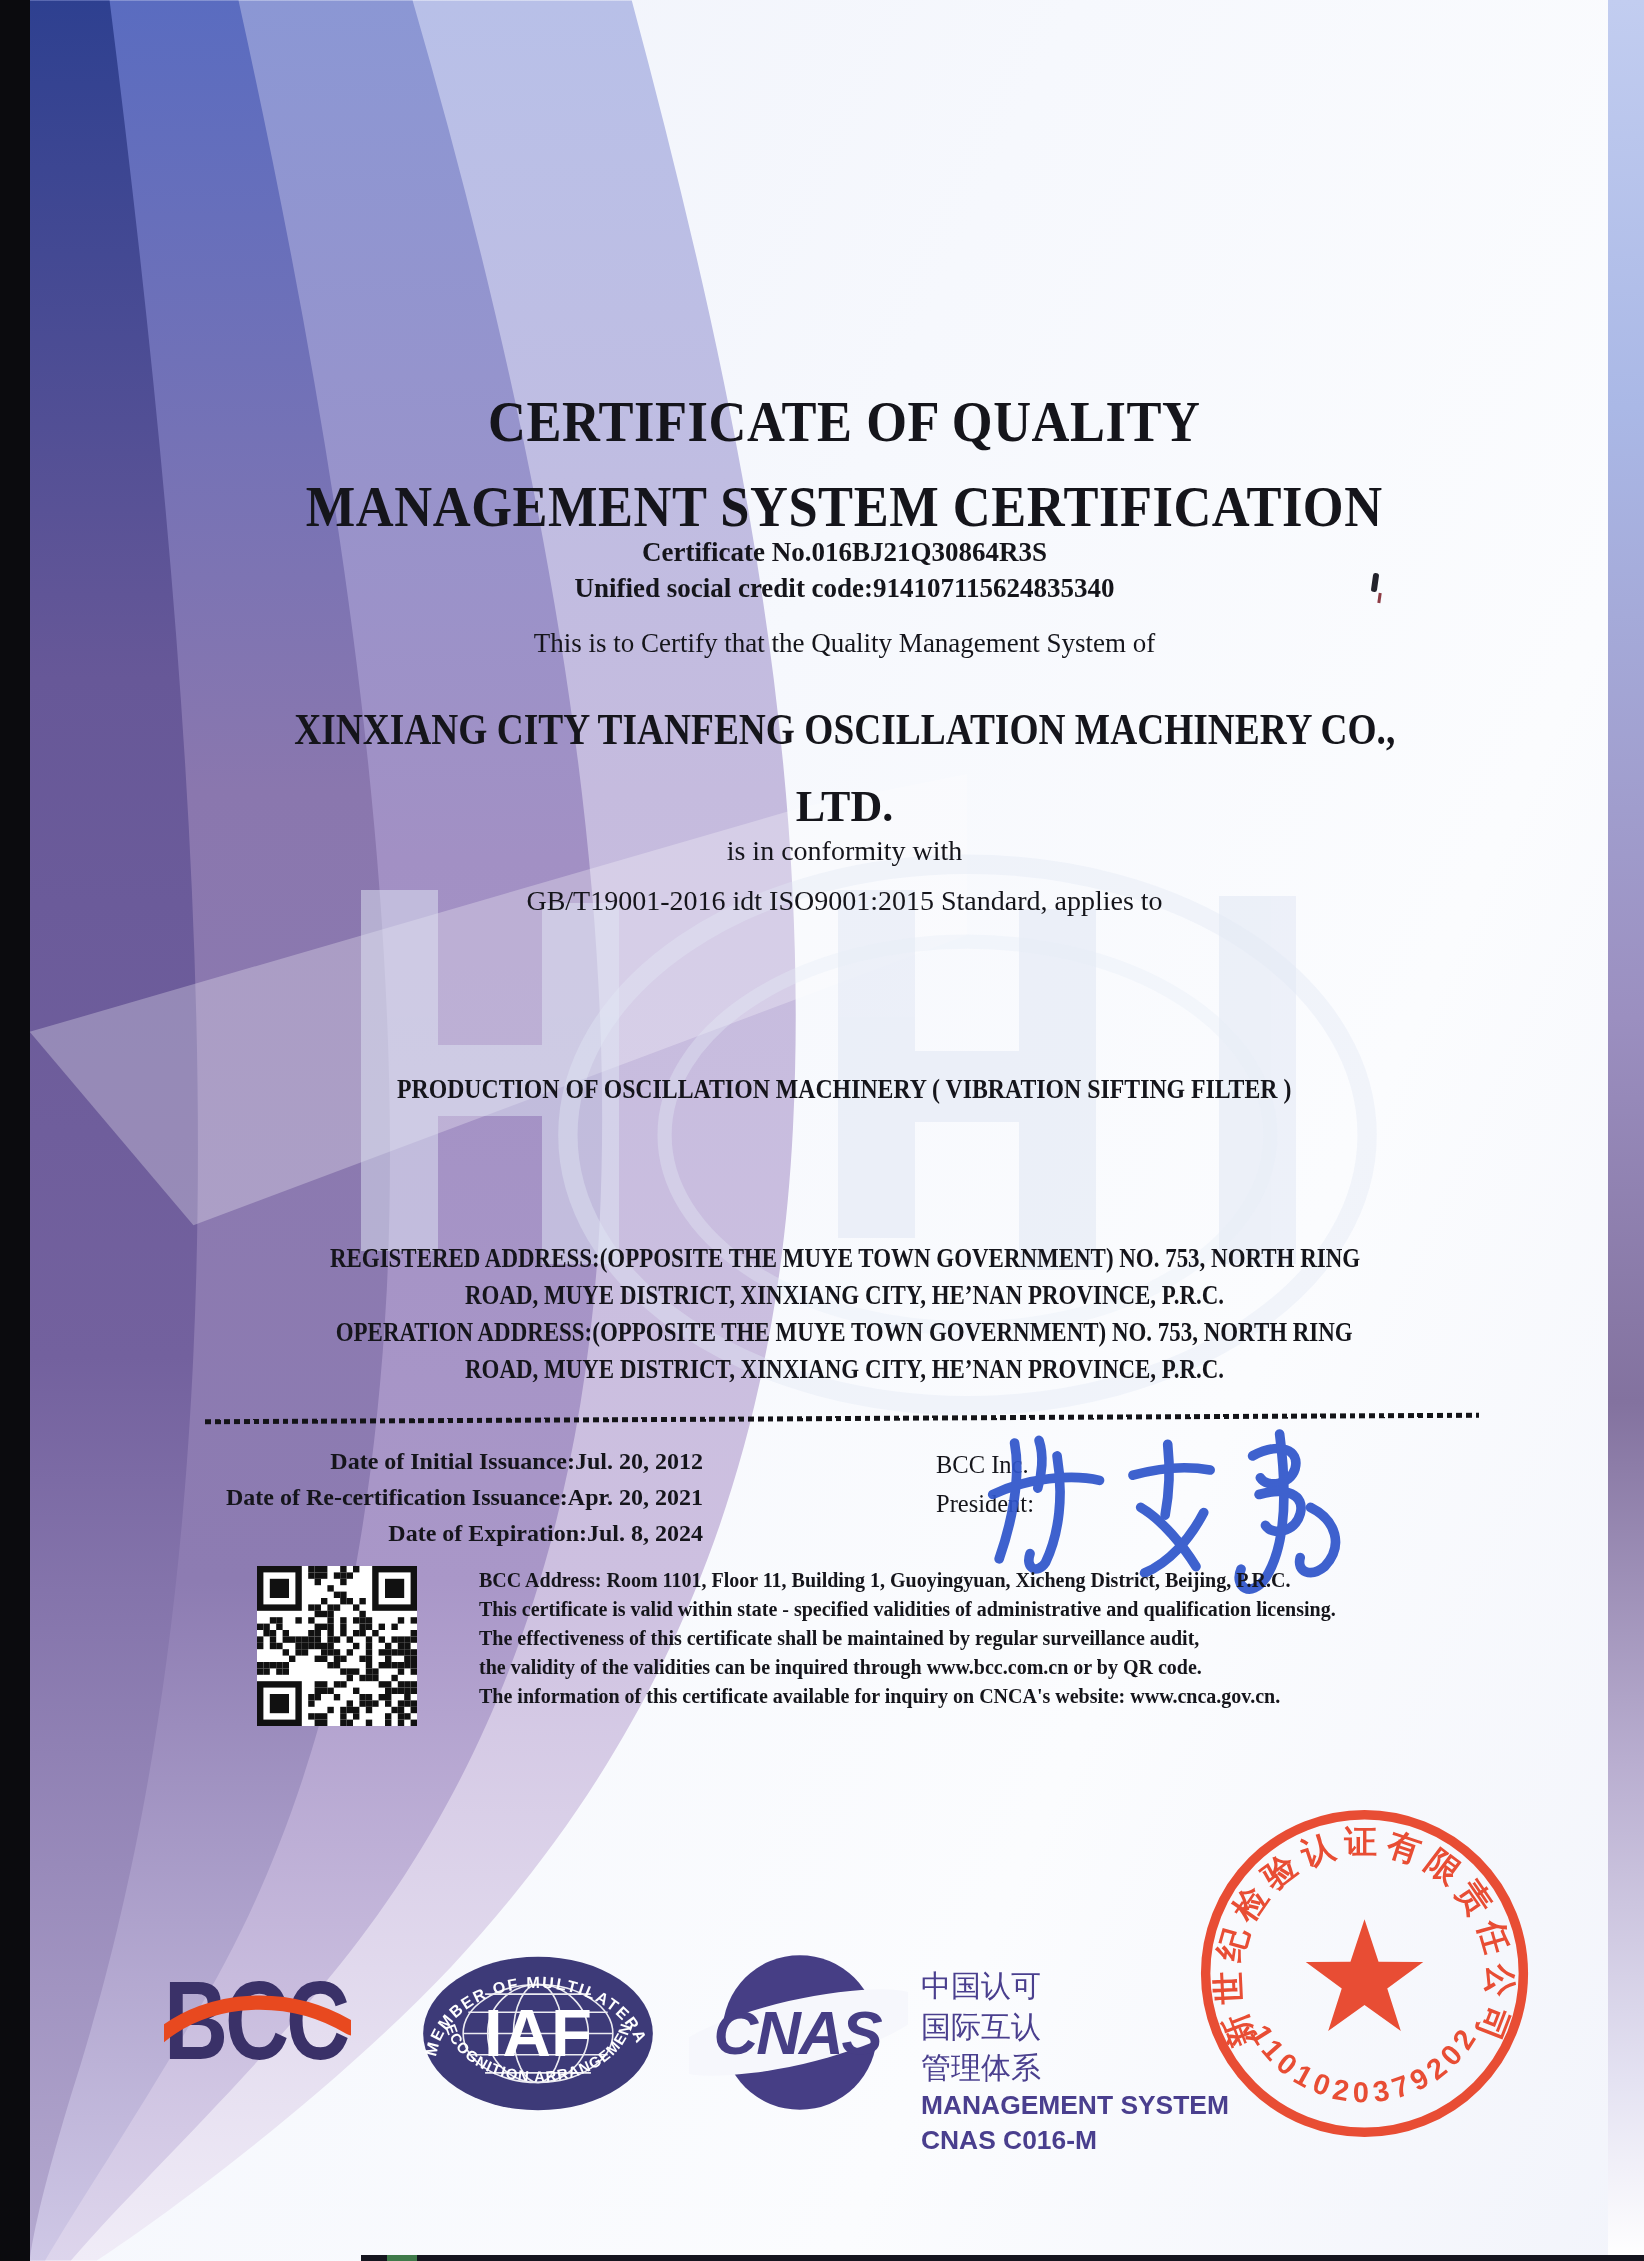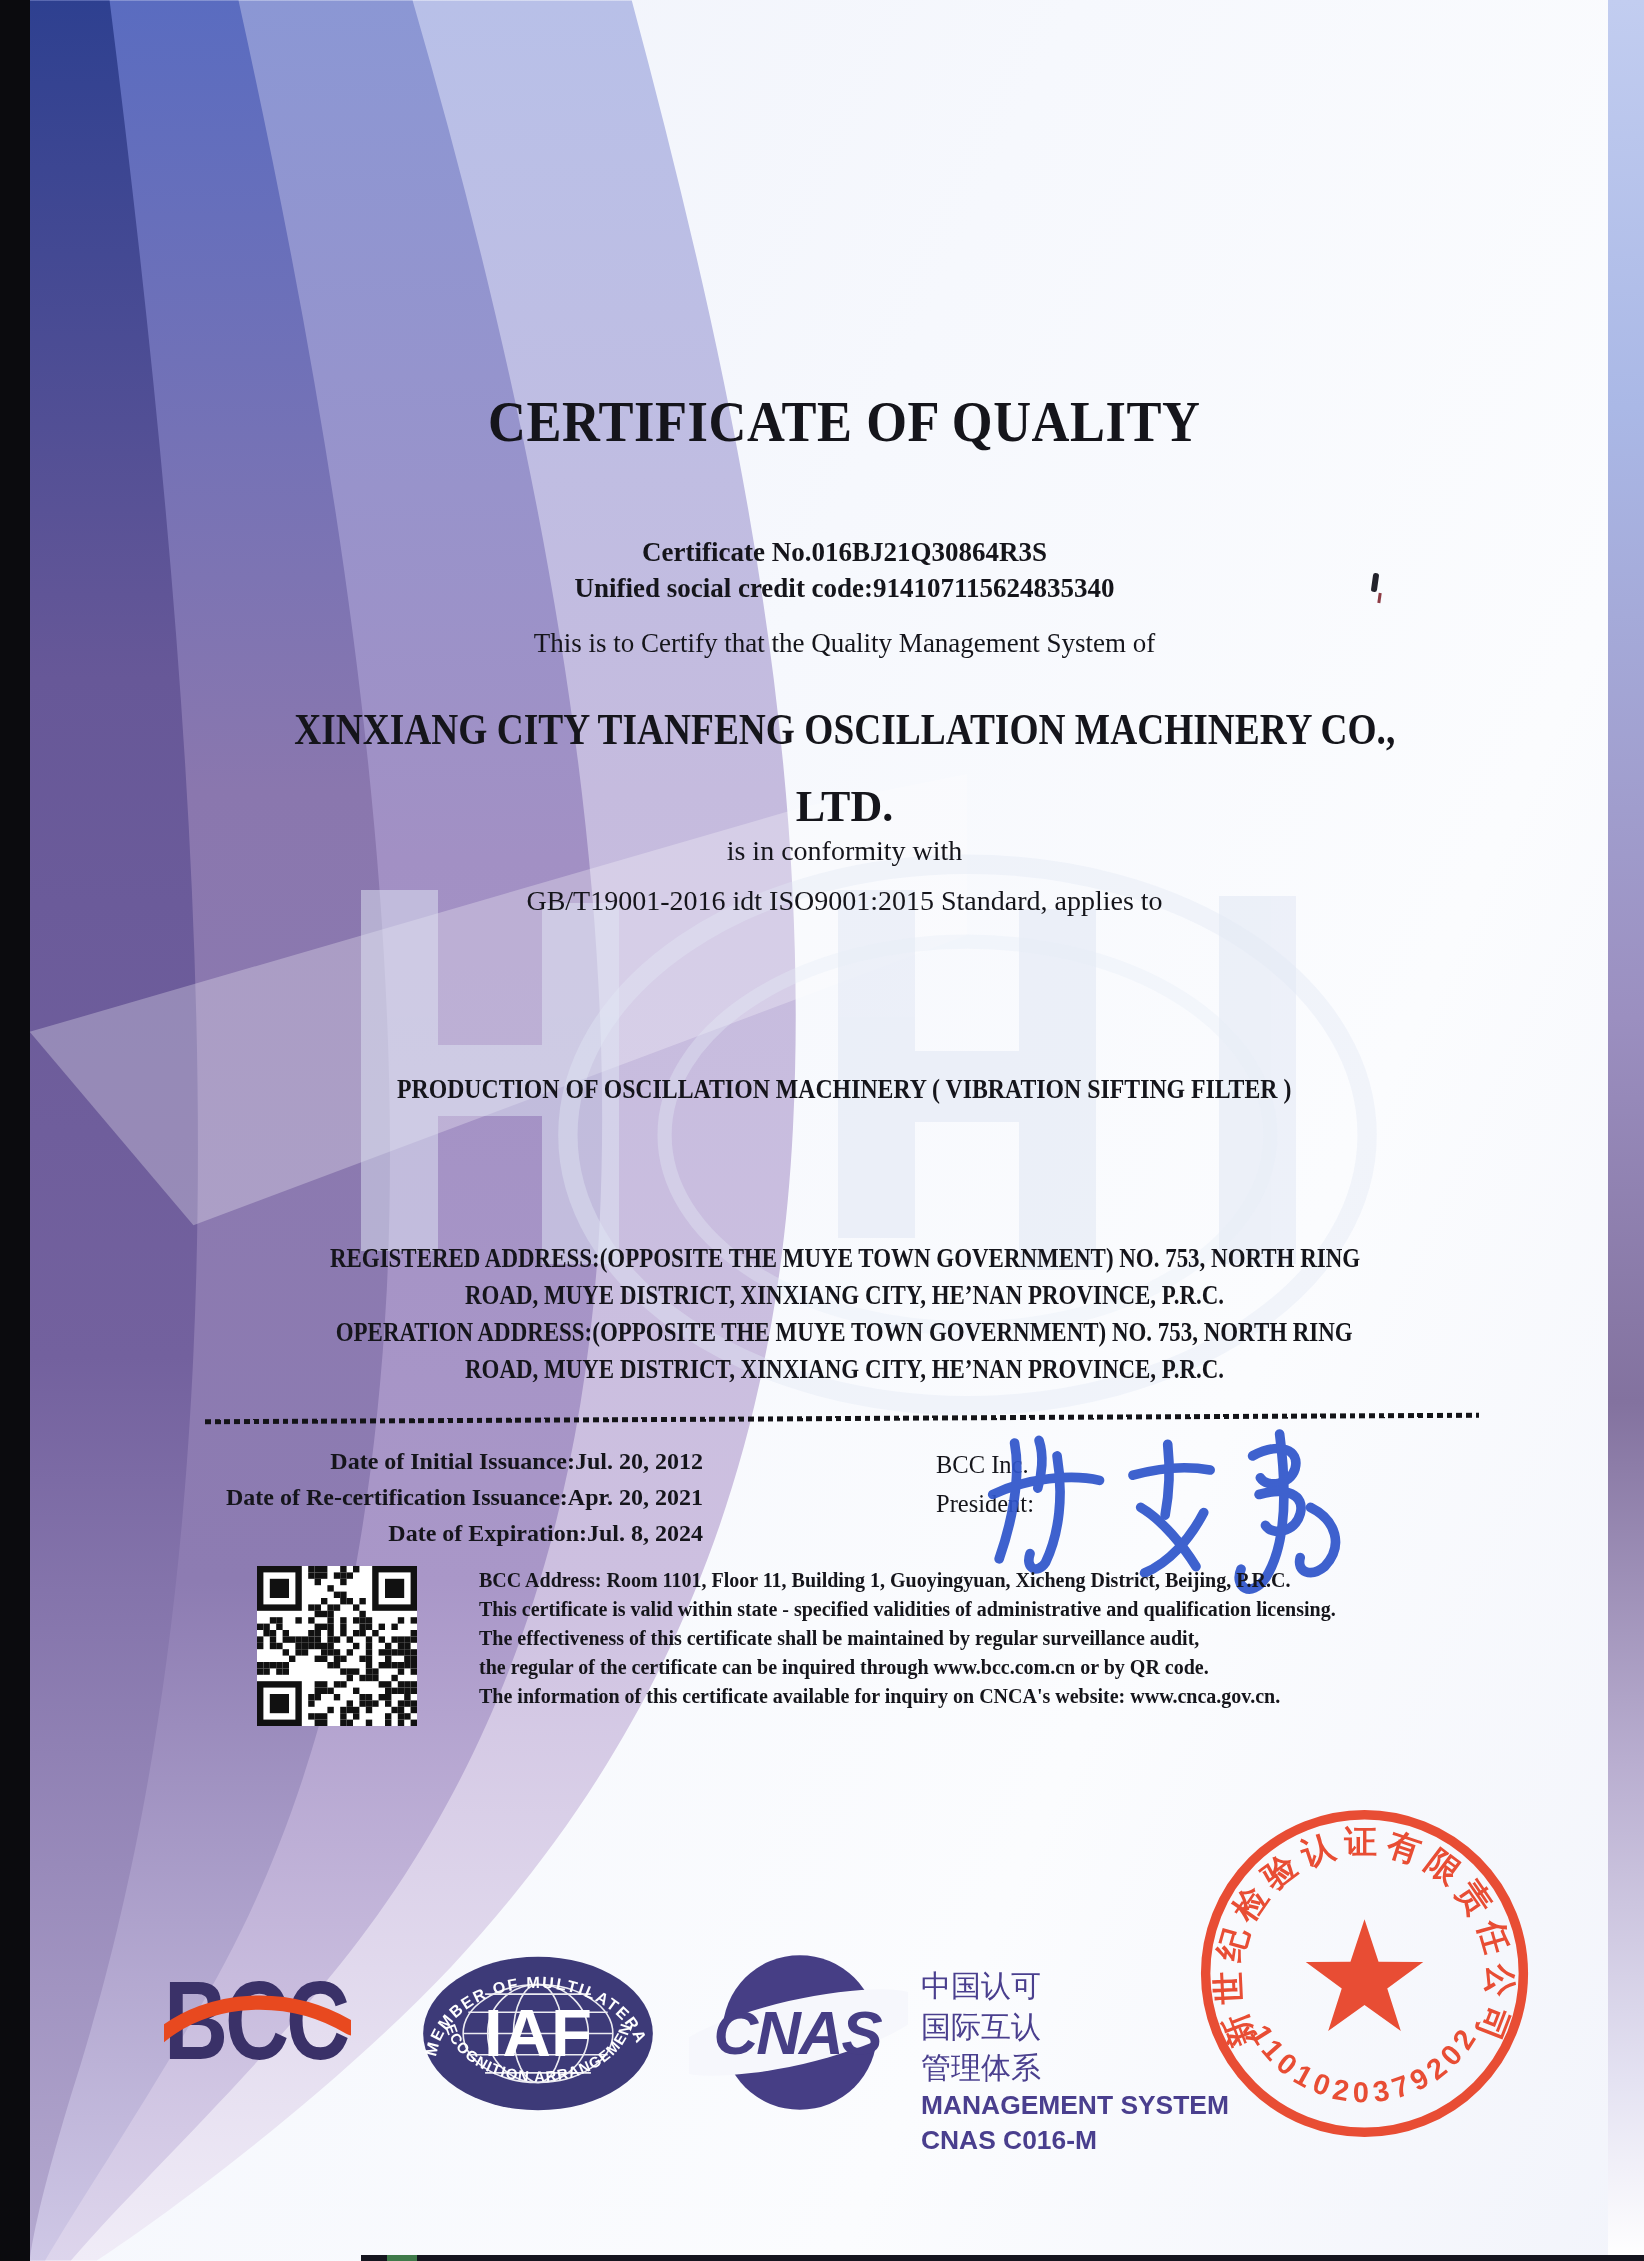--- a/index.html
+++ b/index.html
@@ -102,20 +102,21 @@
     <ellipse cx="700" cy="560" rx="470" ry="300" fill="none" stroke="#e6ecf7" stroke-width="22" opacity=".7"></ellipse>
   </svg>
 
   <div class="abs edge-left"></div>
   <div class="abs edge-right"></div>
   <div class="abs edge-bottom"></div>
   <div class="abs edge-bottom-chip"></div>
 
   <div class="abs ctr title">
     <div><span class="cond92">CERTIFICATE OF QUALITY</span></div>
+    <div><span class="cond92">MANAGEMENT SYSTEM CERTIFICATION</span></div>
   </div>
 
   <div class="abs ctr certno">Certificate No.016BJ21Q30864R3S</div>
   <div class="abs ctr unified">Unified social credit code:914107115624835340</div>
 
   <div class="abs ctr certify">This is to Certify that the Quality Management System of</div>
 
   <div class="abs ctr company">
     <div><span class="cond">XINXIANG CITY TIANFENG OSCILLATION MACHINERY CO.,</span></div>
     <div><span>LTD.</span></div>
@@ -383,21 +384,21 @@
         <rect x="0" y="180" width="70" height="70" fill="#111"></rect>
         <rect x="10" y="190" width="50" height="50" fill="#fff"></rect>
         <rect x="20" y="200" width="30" height="30" fill="#111"></rect>
       </svg>
   </div>
 
   <div class="abs fineprint">
     <div>BCC Address: Room 1101, Floor 11, Building 1, Guoyingyuan, Xicheng District, Beijing, P.R.C.</div>
     <div>This certificate is valid within state - specified validities of administrative and qualification licensing.</div>
     <div>The effectiveness of this certificate shall be maintained by regular surveillance audit,</div>
-    <div>the regular of the certificate can be inquired through www.bcc.com.cn or by QR code.</div>
+    <div>the validity of the validities can be inquired through www.bcc.com.cn or by QR code.</div>
     <div>The information of this certificate available for inquiry on CNCA's website: www.cnca.gov.cn.</div>
   </div>
 
   <svg class="abs" style="left:164px;top:1961px;" width="187" height="123" viewBox="0 0 290 190">
     <g transform="scale(.8,1)">
       <text x="0" y="152" font-family="Liberation Sans, sans-serif" font-weight="900" font-size="172" letter-spacing="-6" fill="#3a3168">BCC</text>
     </g>
     <path d="M-8,118 C70,52 195,46 290,104" fill="none" stroke="#e8491f" stroke-width="22" stroke-linecap="round"></path>
   </svg>
 

